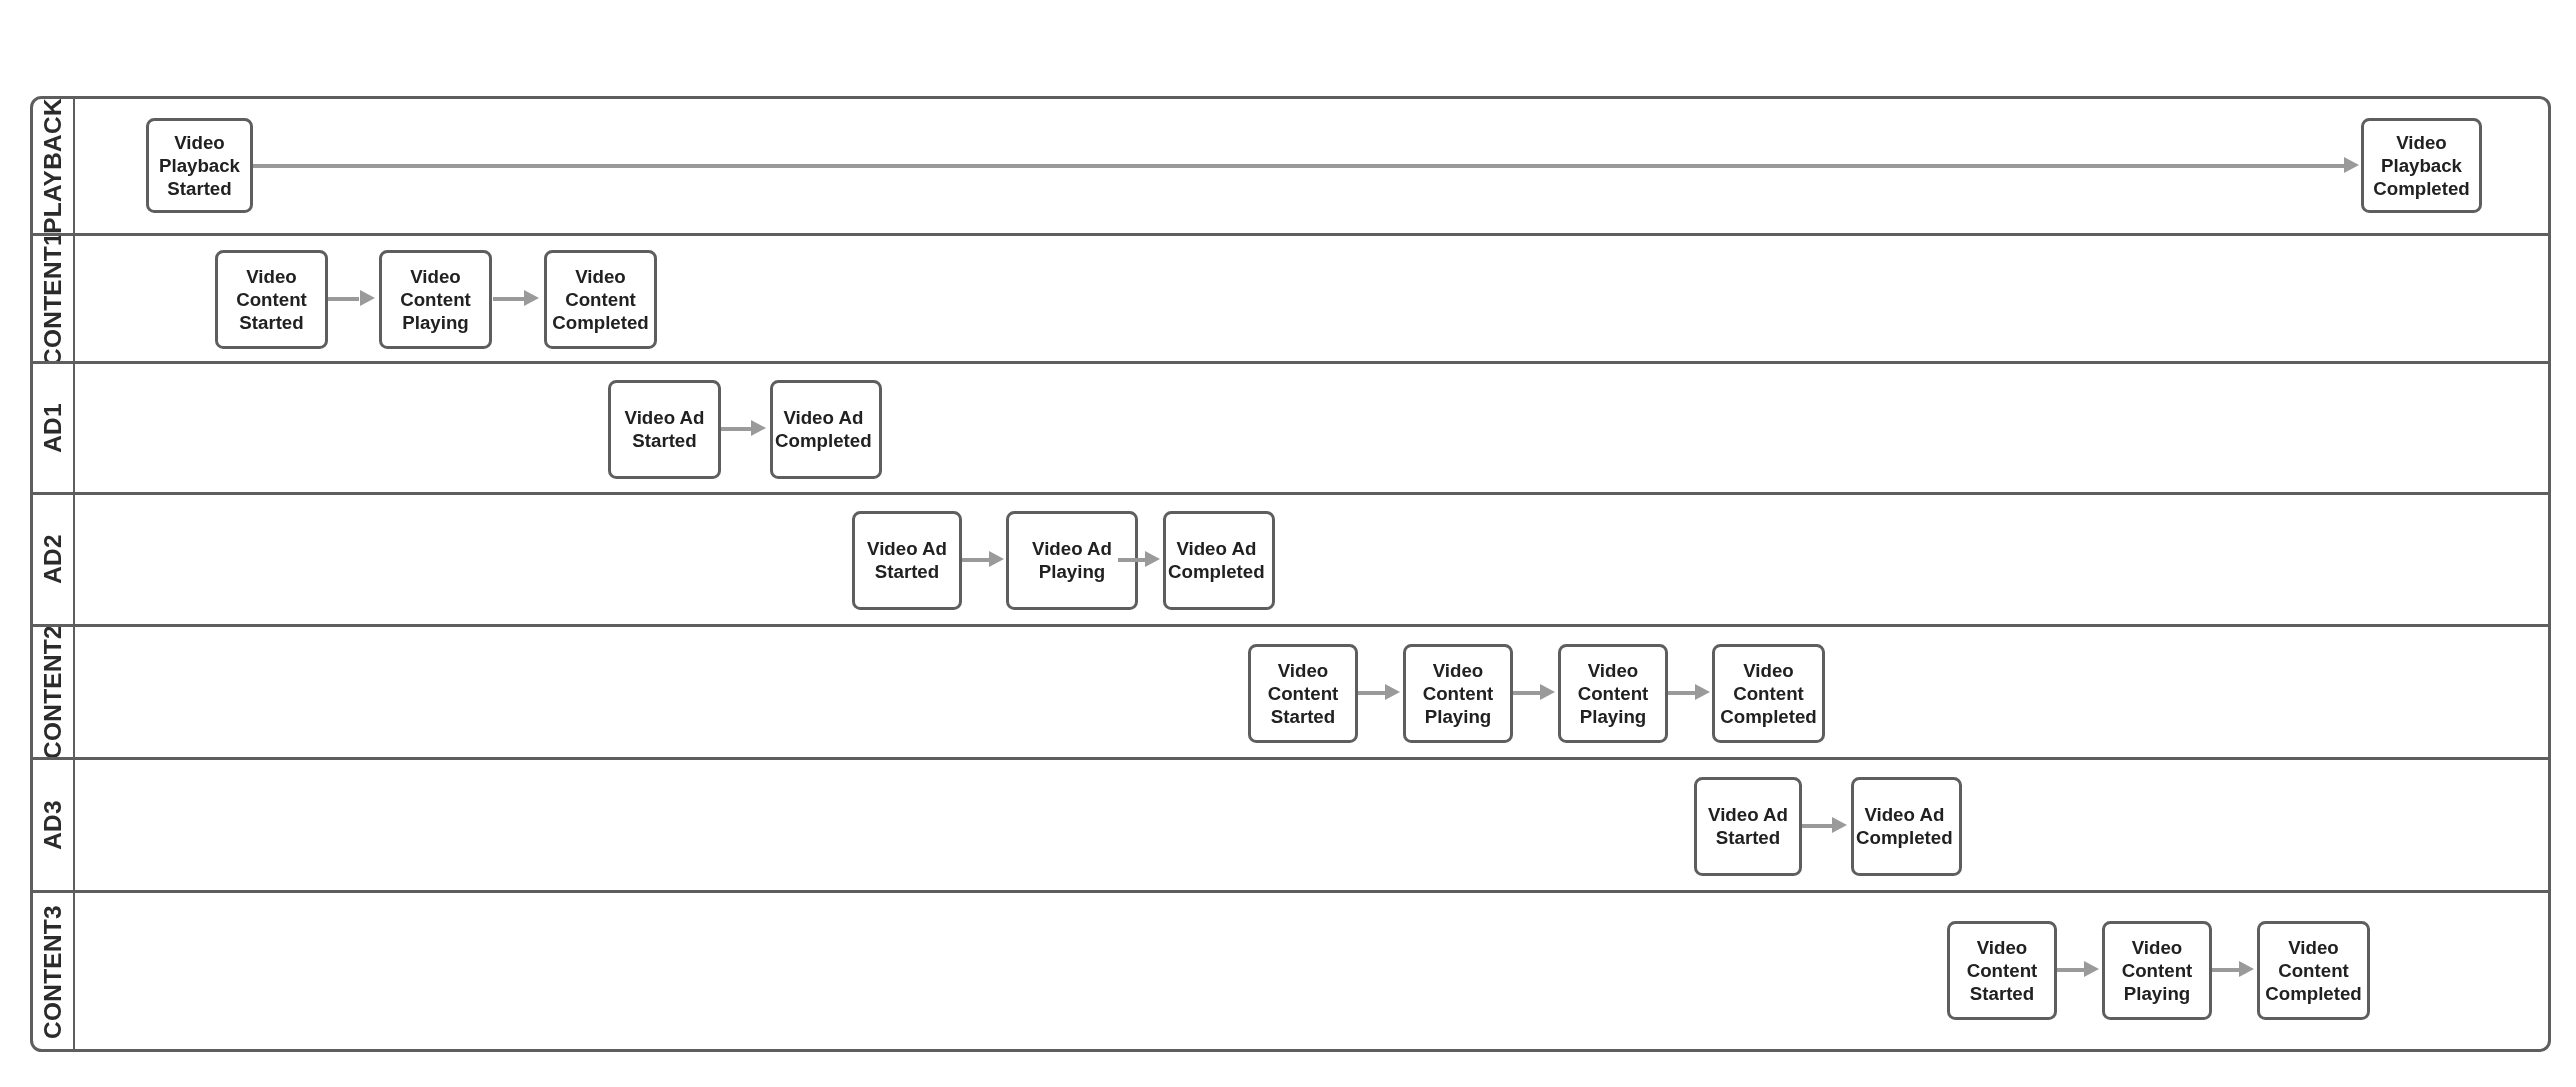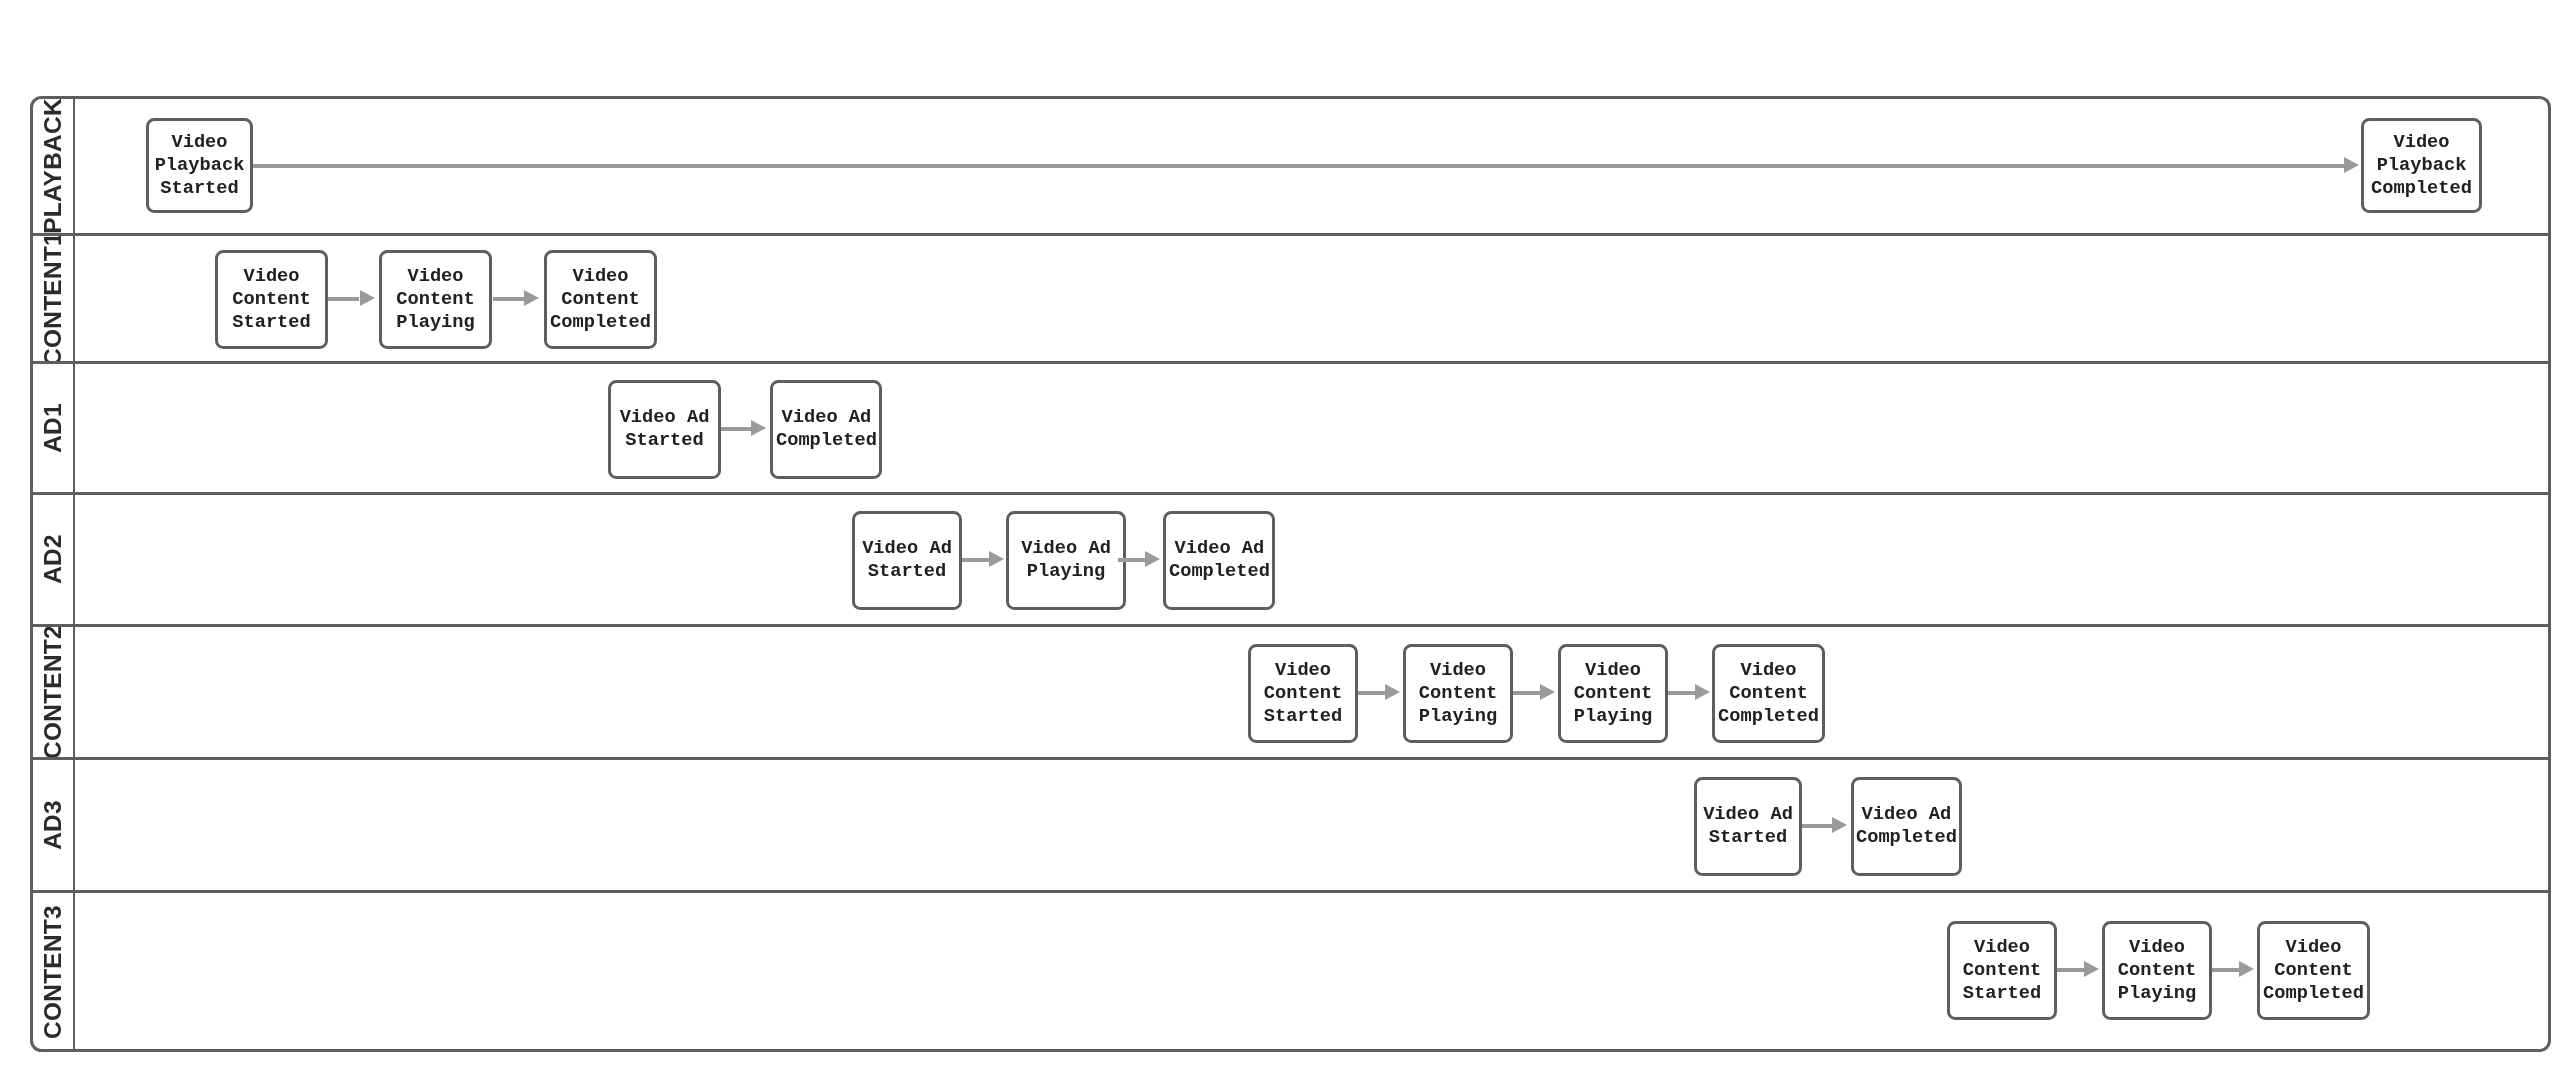--- a/index.html
+++ b/index.html
@@ -63,28 +63,27 @@
     position:absolute;left:42px;top:0;right:0;height:100%;
   }
 
   
   .node{
     position:absolute;
     box-sizing:border-box;
     border:3.6px solid #5e5e5e;
     border-radius:8.3px;
     background:#ffffff;
-    display:flex;align-items:center;justify-content:flex-end;
+    display:flex;align-items:center;justify-content:flex-start;
     text-align:center;
     color:#212121;
     font-weight:bold;
     font-size:18.7px;
     line-height:23px;
     padding:0 2.1px;
-    font-family:Liberation Mono, monospace;
   }
   .node-label{display:block;white-space:pre-line;}
 
   
   .conn{position:absolute;height:3.6px;background:#9a9a9a;}
   .arrowhead{
     position:absolute;
     width:0;height:0;
     border-top:8.8px solid transparent;
     border-bottom:8.8px solid transparent;
@@ -164,21 +163,21 @@
     <div class="lane" style="top:395px;height:130px;">
       <div class="lane-label-cell">
         <span class="lane-label-text">AD2</span>
       </div>
       <div class="lane-body">
         <div class="node" style="left:777px;top:16.6px;width:110px;height:99px;">
           <span class="node-label">Video Ad Started</span>
         </div>
         <div class="conn" style="left:887px;top:64px;width:27px;"></div>
         <div class="arrowhead" style="left:914px;top:57px;"></div>
-        <div class="node" style="left:931px;top:16.6px;width:120px;height:99px;">
+        <div class="node" style="left:931px;top:16.6px;width:132px;height:99px;">
           <span class="node-label">Video Ad Playing</span>
         </div>
         <div class="conn" style="left:1043px;top:64px;width:27px;"></div>
         <div class="arrowhead" style="left:1070px;top:57px;"></div>
         <div class="node" style="left:1088px;top:16.6px;width:112px;height:99px;">
           <span class="node-label">Video Ad
 Completed</span>
         </div>
       </div>
     </div>

